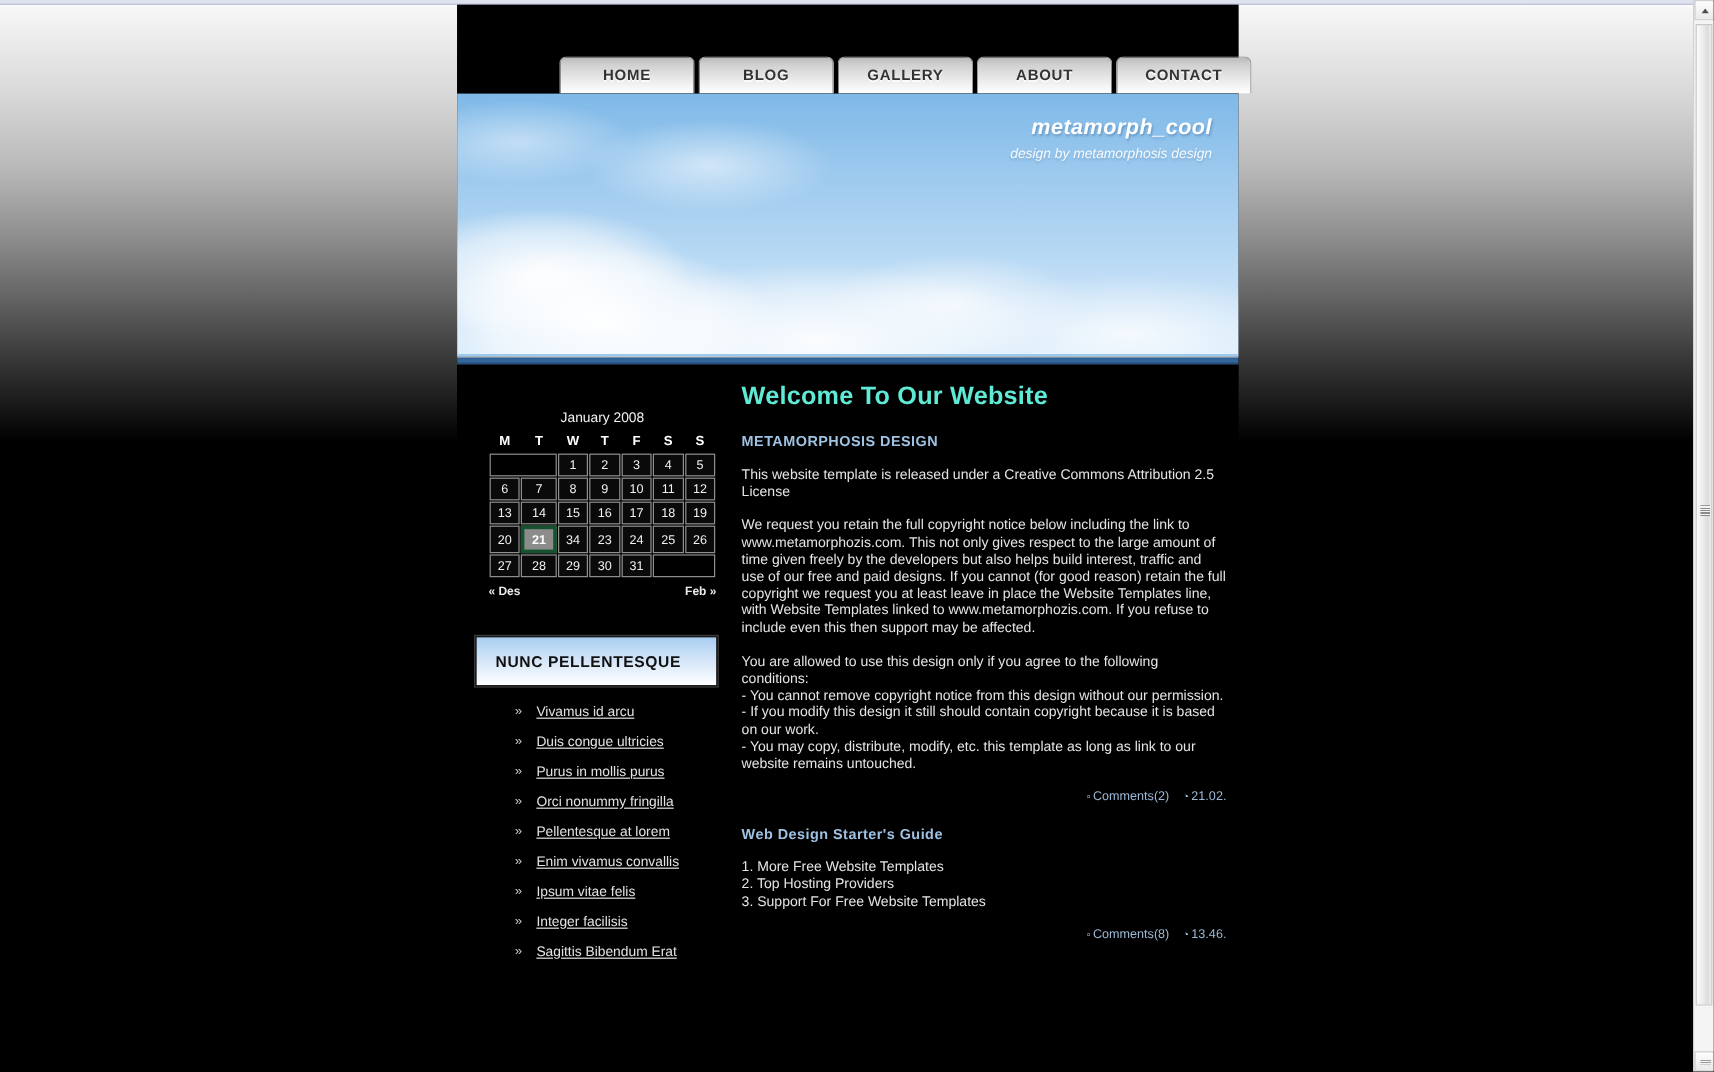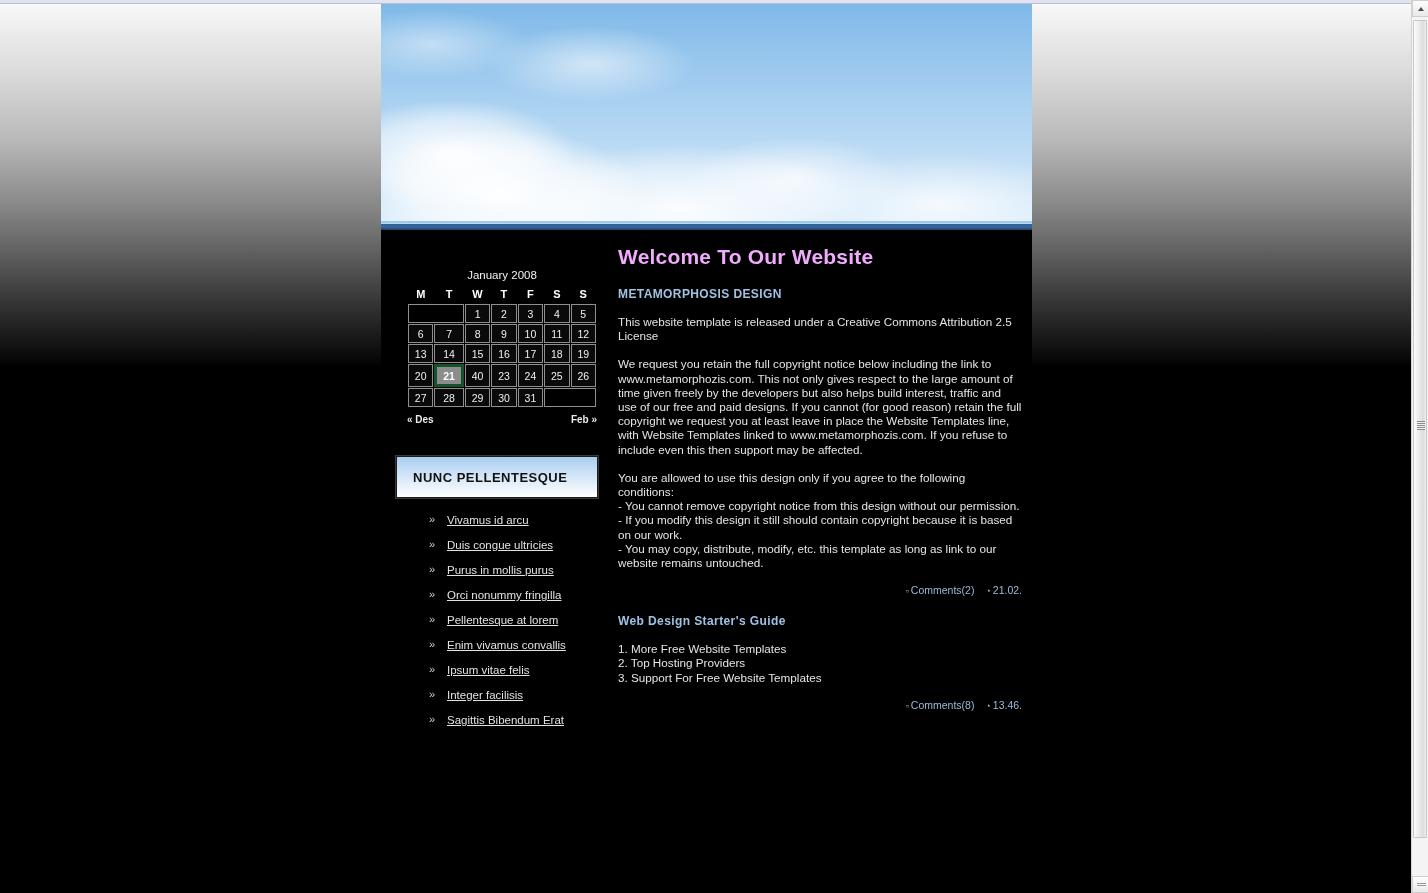--- a/index.html
+++ b/index.html
@@ -242,21 +242,21 @@
   #linklist li a {
     color: #e2e2e2;
     text-decoration: underline;
     cursor: pointer;
   }
 
   
   #page-title {
     font-size: 21px;
     font-weight: bold;
-    color: #f0abfc;
+    color: #5eead4;
     letter-spacing: 0.2px;
     margin: 0 0 18px 0;
     text-shadow: 0 1px 2px rgba(0,0,0,0.9);
   }
   .post-title {
     font-size: 12px;
     font-weight: bold;
     color: #9fc2e3;
     letter-spacing: 0.4px;
     margin: 0 0 14px 0;
@@ -346,22 +346,35 @@
   }
 </style>
 </head>
 <body>
 
 <div id="viewport">
   <div id="topline"></div>
 
   <div id="page">
 
+    <div id="topnav">
+      <div id="nav-tabs">
+        <div class="navtab">HOME</div>
+        <div class="navtab">BLOG</div>
+        <div class="navtab">GALLERY</div>
+        <div class="navtab">ABOUT</div>
+        <div class="navtab">CONTACT</div>
+      </div>
+    </div>
 
     <div id="banner">
+      <div id="logo">
+        <div id="logo-title">metamorph_cool</div>
+        <div id="logo-sub">design by metamorphosis design</div>
+      </div>
       <div id="banner-blue-strip"></div>
     </div>
     <div id="separator"></div>
 
     <div id="body-wrap">
 
       <div id="sidebar">
 
 
         <div id="calendar">
@@ -401,21 +414,21 @@
                   <td>14</td>
                   <td>15</td>
                   <td>16</td>
                   <td>17</td>
                   <td>18</td>
                   <td>19</td>
                 </tr>
                 <tr>
                   <td>20</td>
                   <td class="today">21</td>
-                  <td>40</td>
+                  <td>34</td>
                   <td>23</td>
                   <td>24</td>
                   <td>25</td>
                   <td>26</td>
                 </tr>
                 <tr>
                   <td>27</td>
                   <td>28</td>
                   <td>29</td>
                   <td>30</td>

